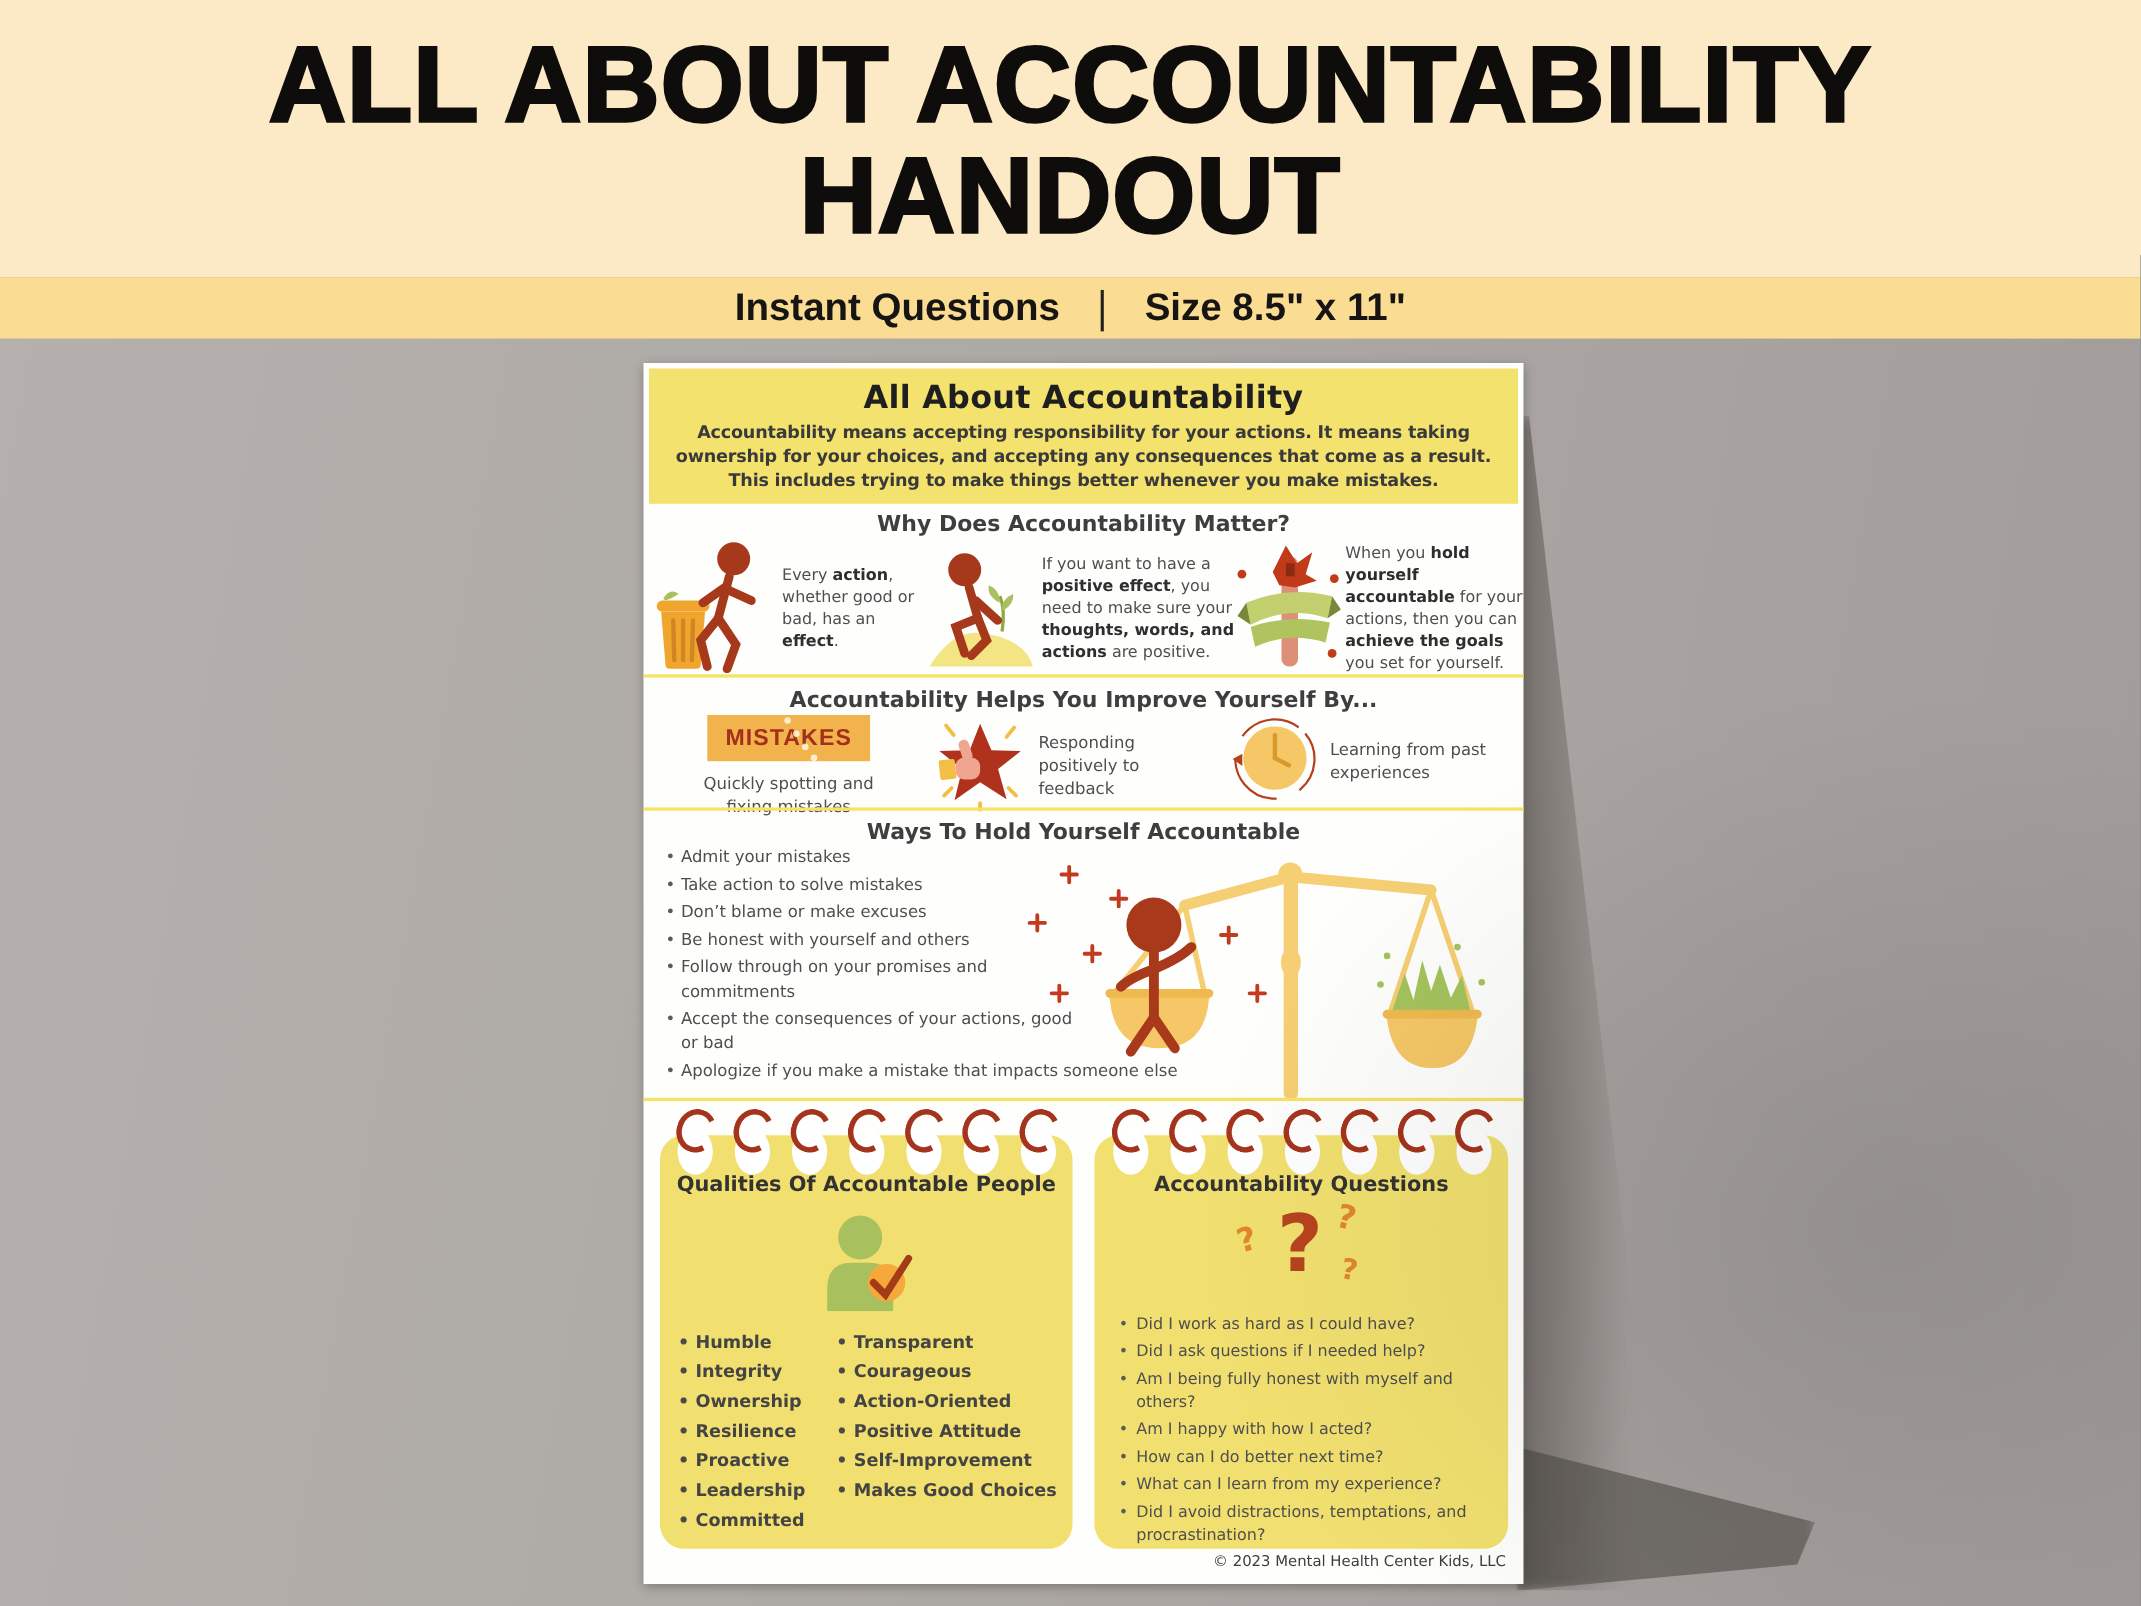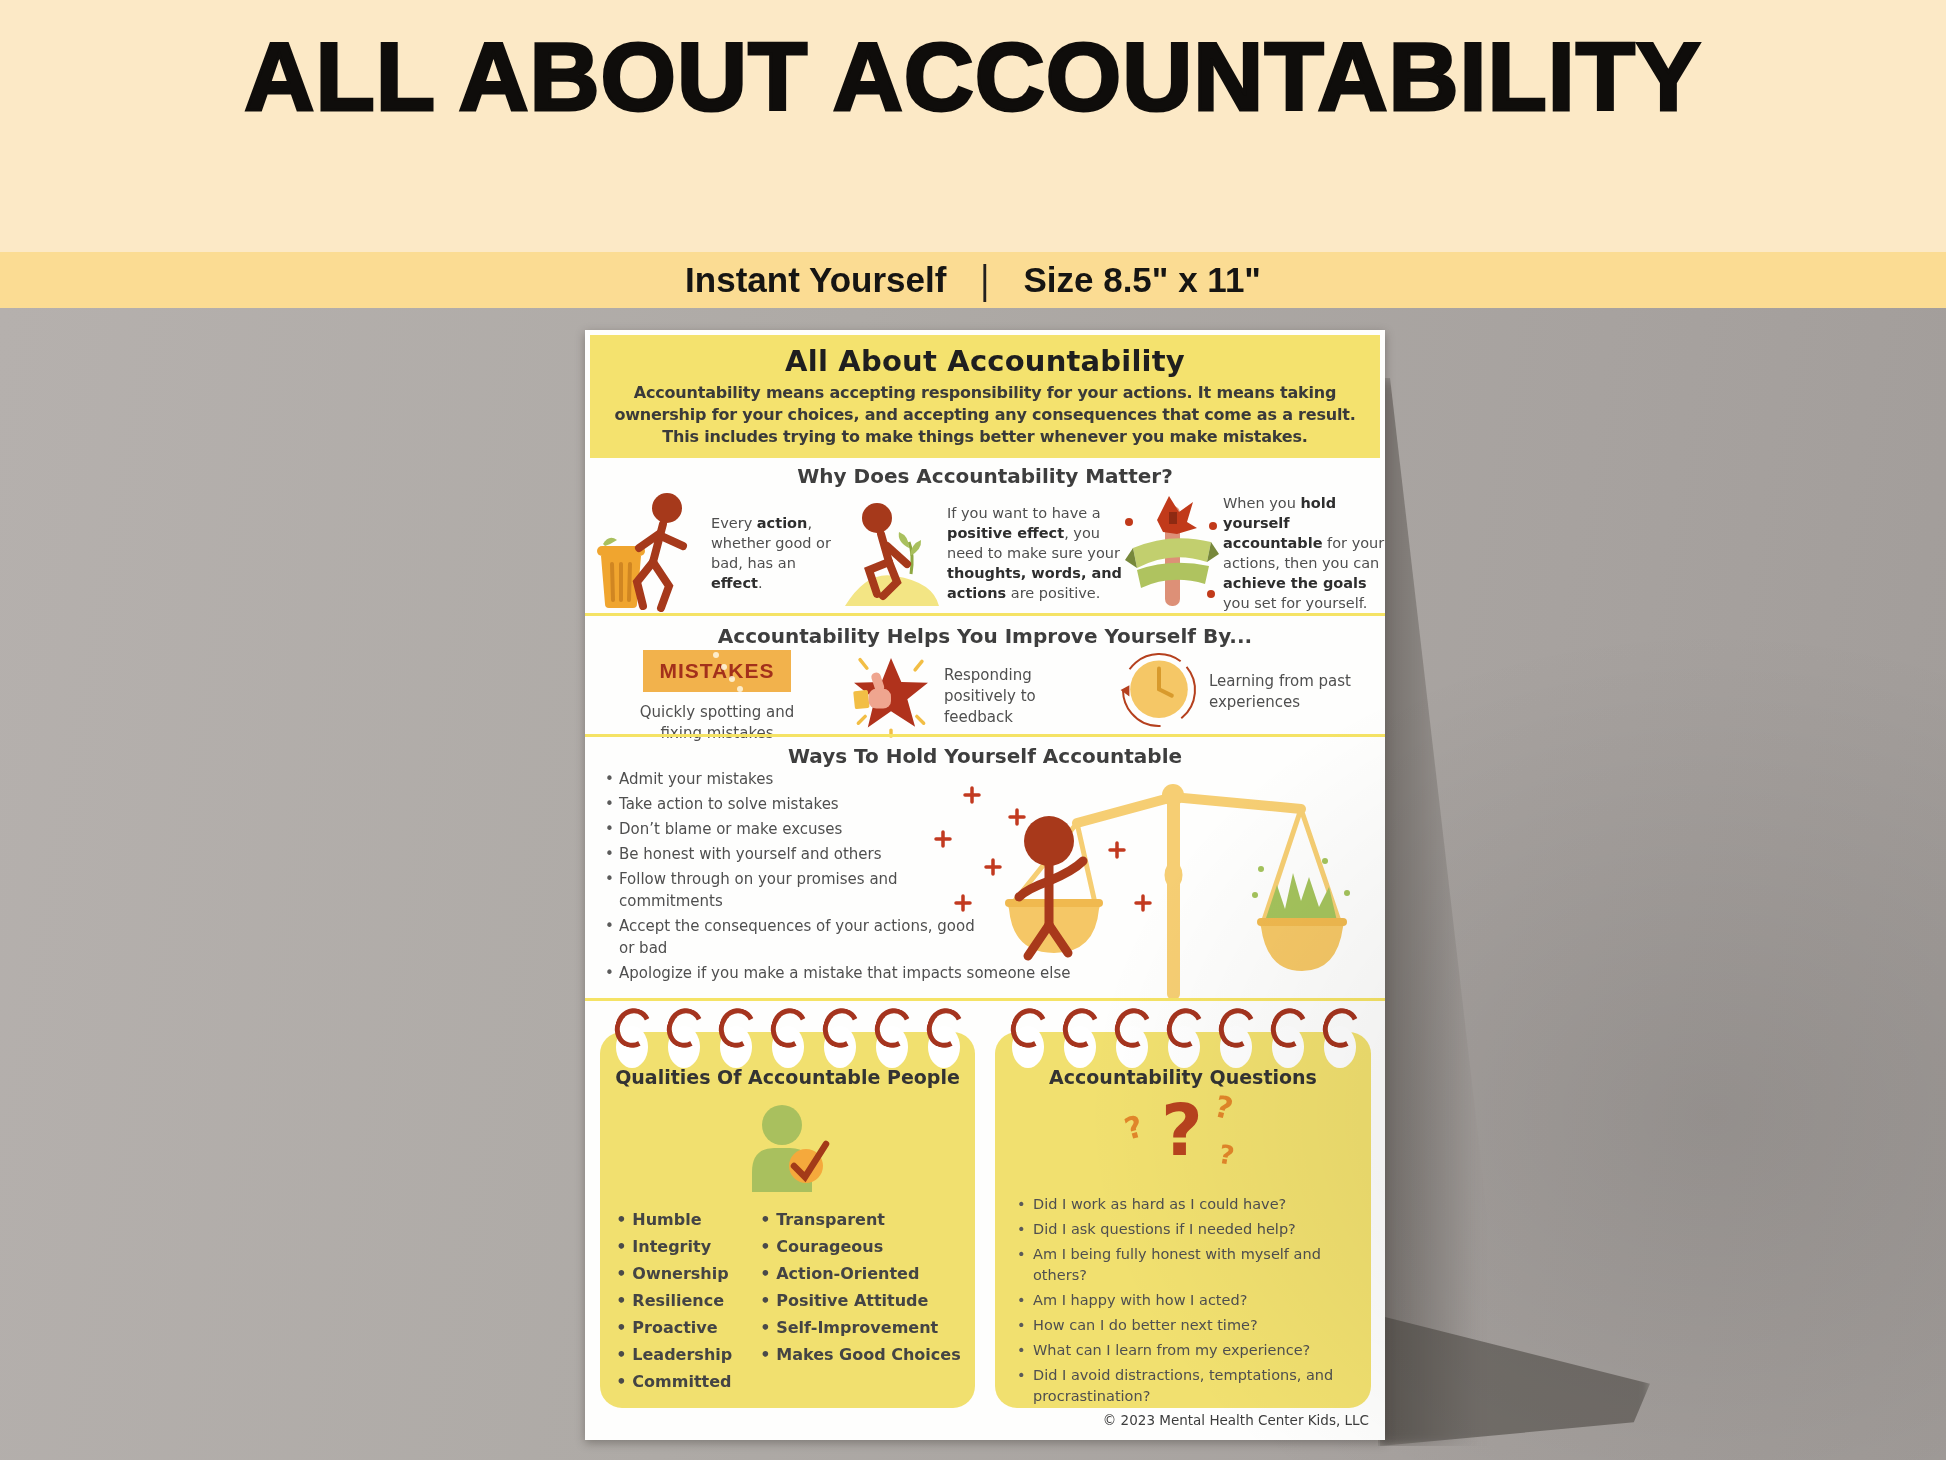--- a/index.html
+++ b/index.html
@@ -102,24 +102,25 @@
   .copyright{position:absolute;right:16px;top:1082px;font-size:13.5px;color:#3d3d3d;}
 </style>
 </head>
 <body>
 
 <div id="root">
 
   <header class="banner-top">
     <h1>
       <span class="line">ALL ABOUT ACCOUNTABILITY</span>
+      <span class="line">HANDOUT</span>
     </h1>
   </header>
   <div class="banner-sub">
-    <span>Instant Yourself</span>
+    <span>Instant Questions</span>
     <span class="pipe">|</span>
     <span>Size 8.5" x 11"</span>
   </div>
 
   <div class="stage">
     <div class="shadow-curl"></div>
     <div class="shadow-cast"></div>
 
     <div class="page">
 

